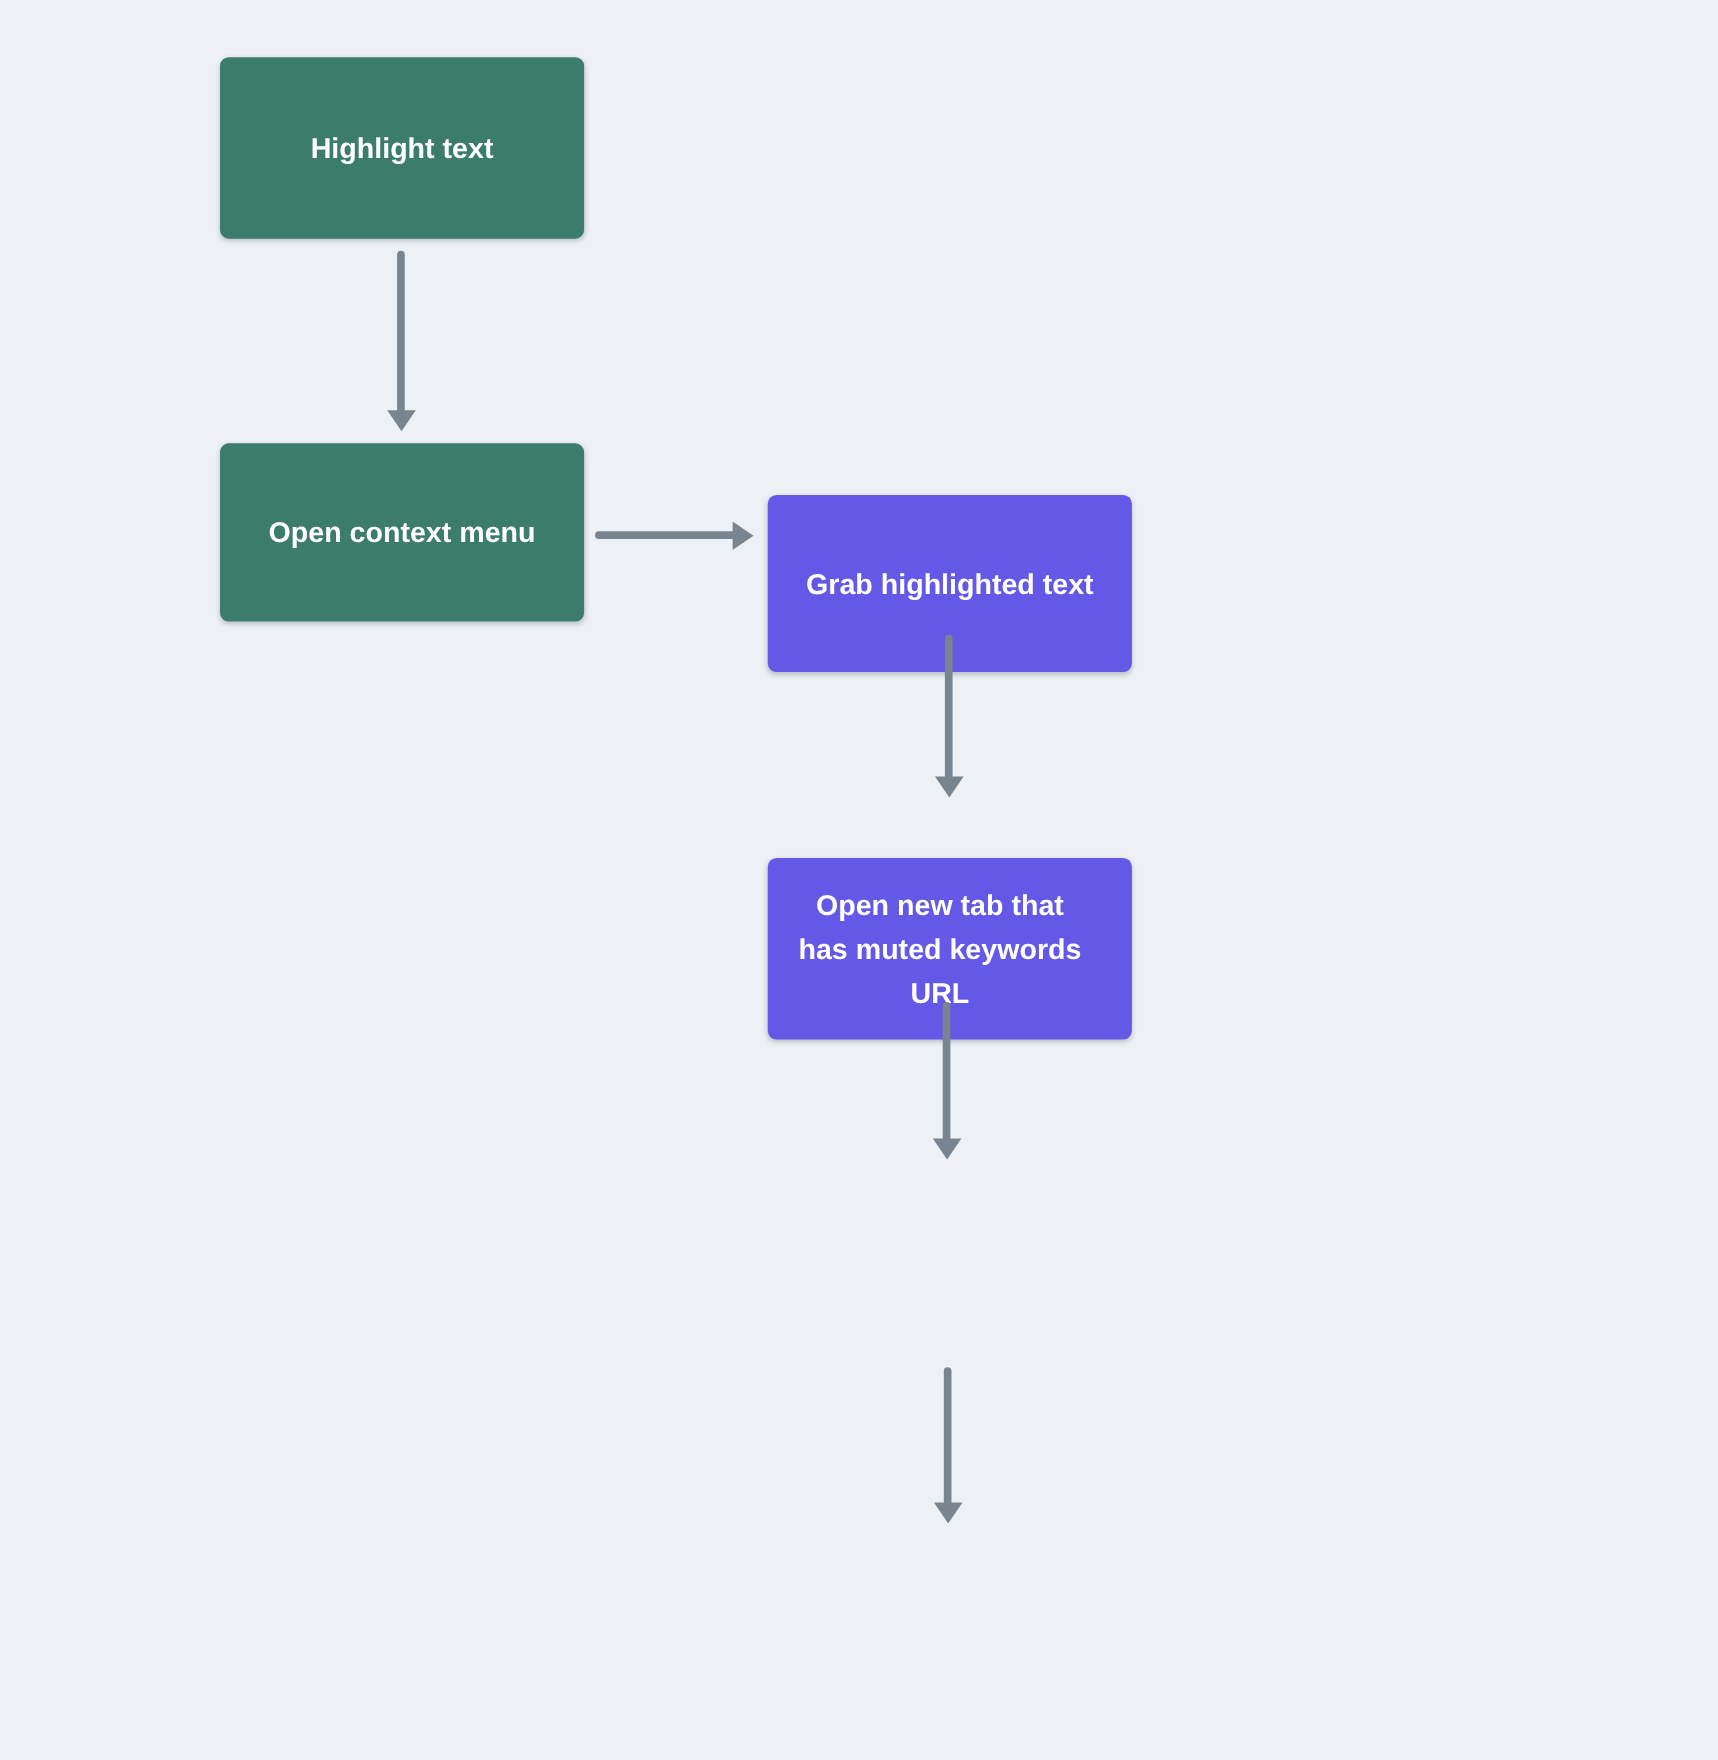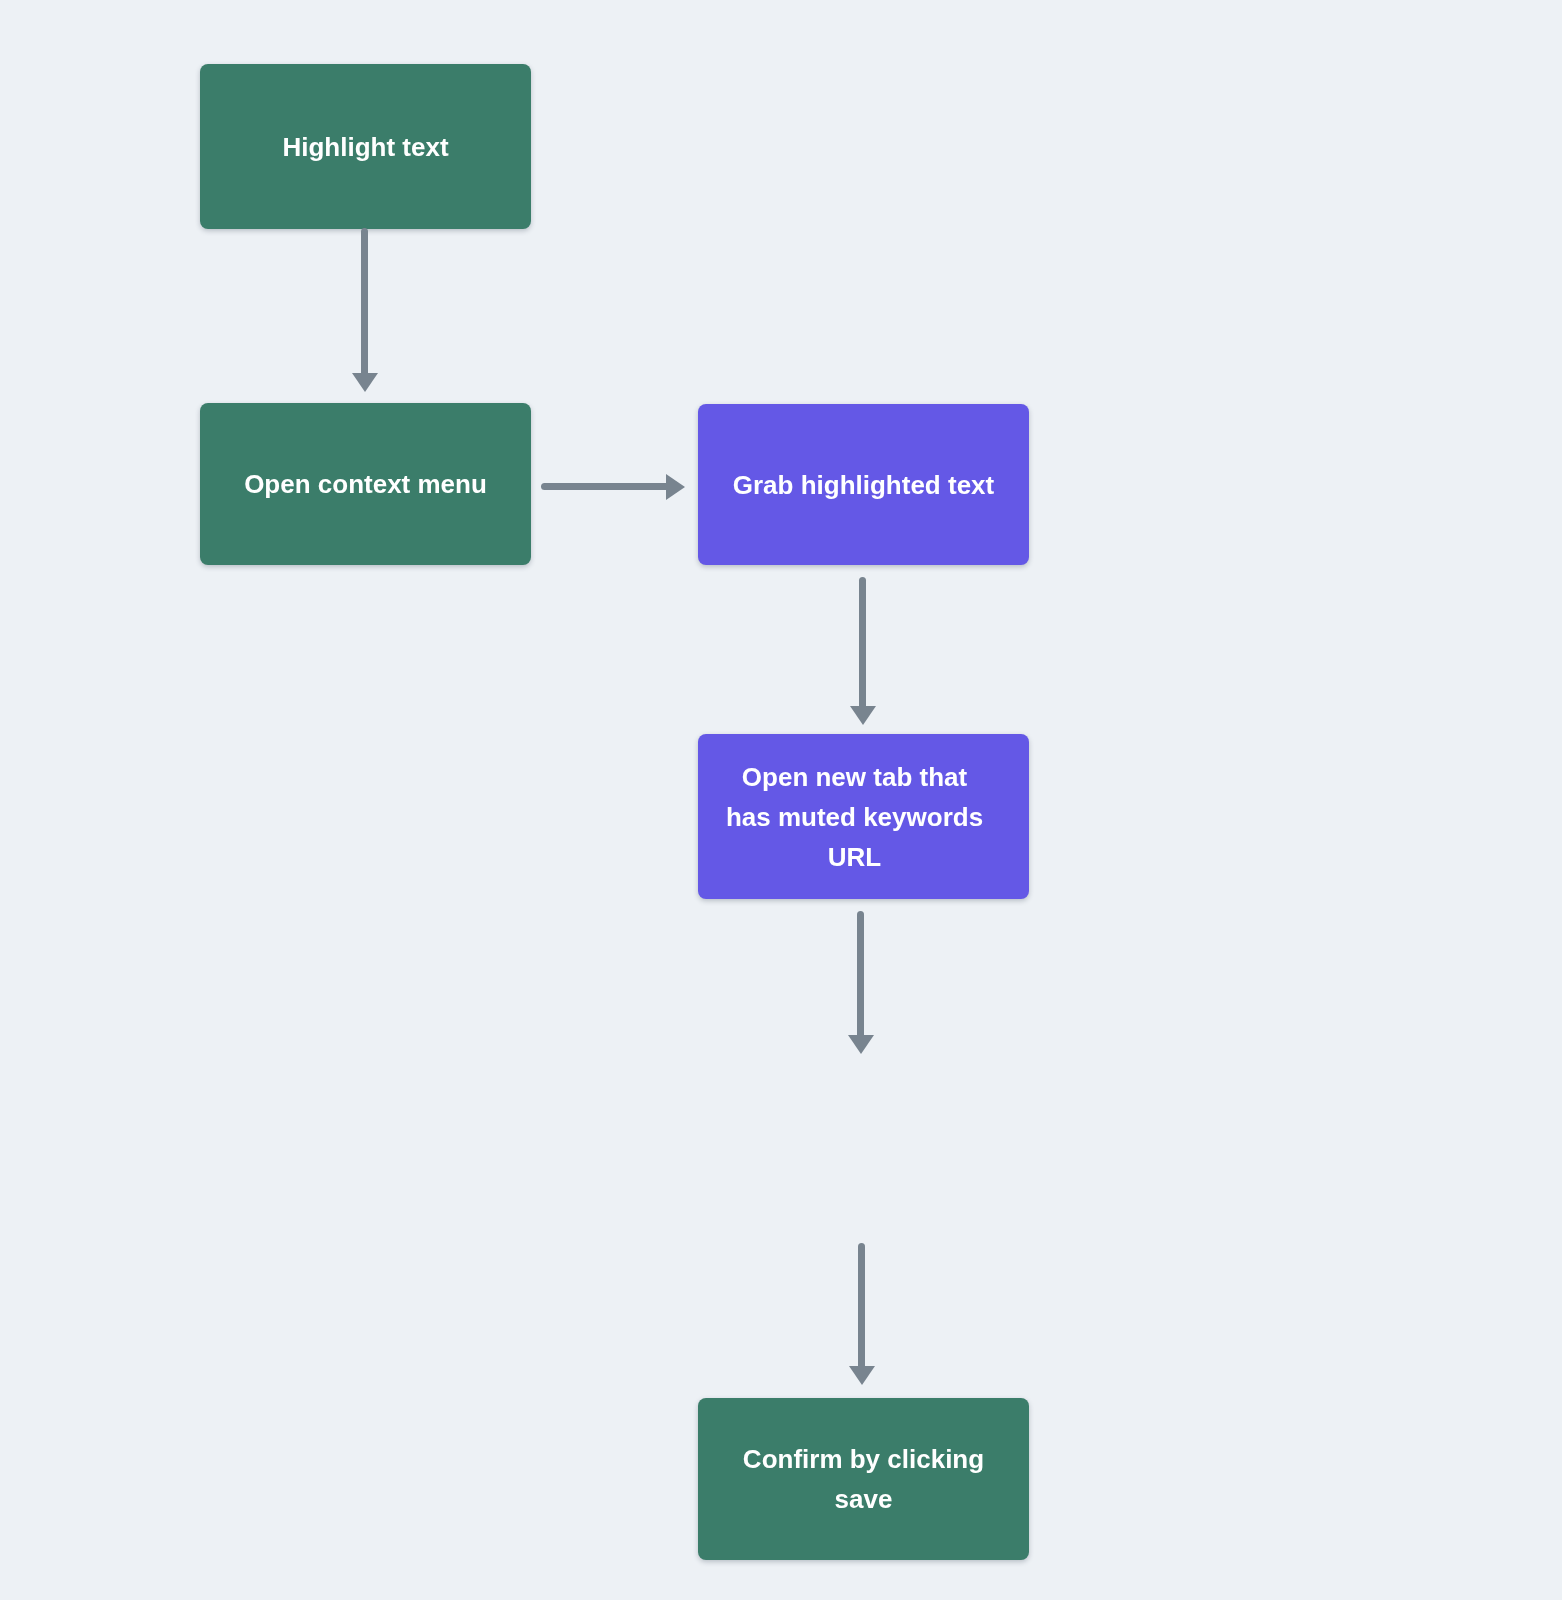--- a/index.html
+++ b/index.html
@@ -25,21 +25,21 @@
     border-radius: 8px;
     color: #ffffff;
     font-weight: 700;
     font-size: 26px;
     line-height: 40px;
     padding: 0 30px;
     white-space: pre-line;
     box-shadow: 0 2px 5px rgba(33, 49, 63, 0.25);
   }
   .node-green  { background: #3b7d6a; }
-  .node-purple { background: #6458e6; }
+  .node-purple { background: #6458e6; margin-top: 46px; }
 
   
   .arrow-v { position: absolute; width: 26px; }
   .arrow-v .arrow-line {
     position: absolute; left: 9px; top: 0; bottom: 16px;
     width: 7px; background: #78848f; border-radius: 4px;
   }
   .arrow-v .arrow-head {
     position: absolute; left: 0; bottom: 0;
     width: 0; height: 0;
@@ -60,43 +60,39 @@
     border-top: 13px solid transparent;
     border-bottom: 13px solid transparent;
     border-left: 19px solid #78848f;
   }
 </style>
 </head>
 <body>
 
 <div class="canvas">
 
-  <div class="node node-green" style="left:200px; top:52px; width:331px; height:165px;margin-top:12px;">
+  <div class="node node-green" style="left:200px; top:52px; width:331px; height:165px;">
     <span>Highlight text</span>
   </div>
 
   <div class="node node-green" style="left:200px; top:403px; width:331px; height:162px;">
     <span>Open context menu</span>
   </div>
 
   <div class="node node-purple" style="left:698px; top:404px; width:331px; height:161px;">
     <span>Grab highlighted text</span>
   </div>
 
   <div class="node node-purple" style="left:698px; top:734px; width:331px; height:165px;padding-left:12px;">
     <span>Open new tab that
 has muted keywords
 URL</span>
   </div>
 
 
-  <div class="node node-green" style="left:698px; top:1398px; width:331px; height:162px;">
-    <span>Confirm by clicking
-save</span>
-  </div>
 
   <div class="arrow-v" style="left:352px; top:228px; height:164px;">
     <div class="arrow-line"></div>
     <div class="arrow-head"></div>
   </div>
 
   <div class="arrow-h" style="left:541px; top:474px; width:144px;">
     <div class="arrow-line"></div>
     <div class="arrow-head"></div>
   </div>

